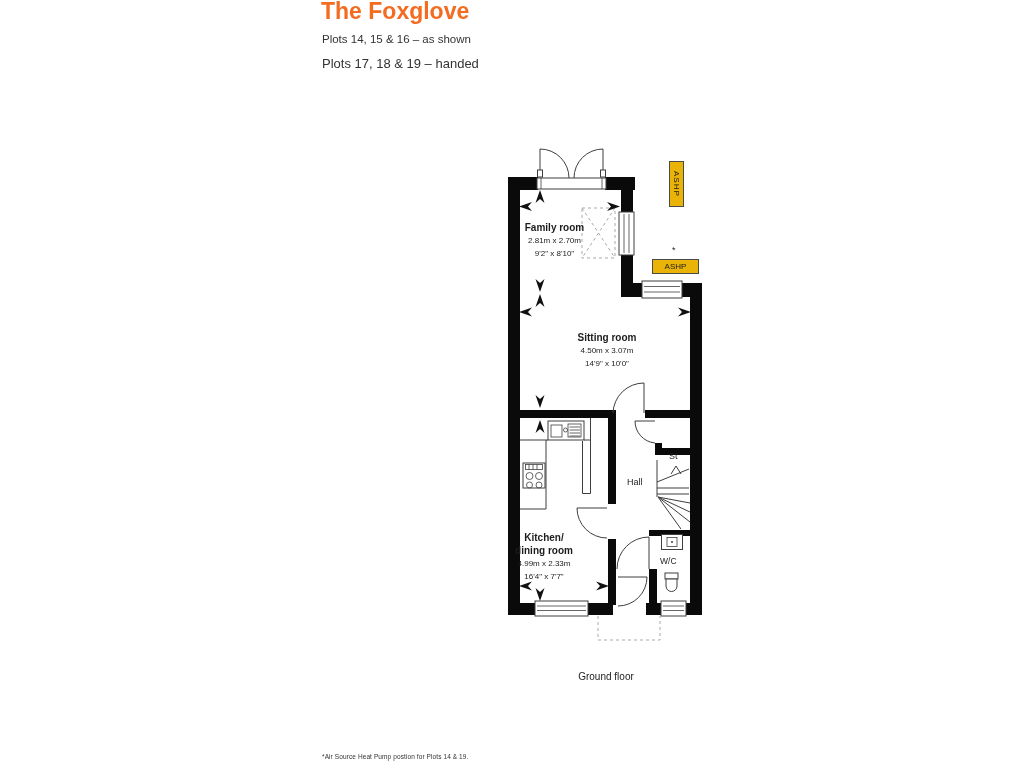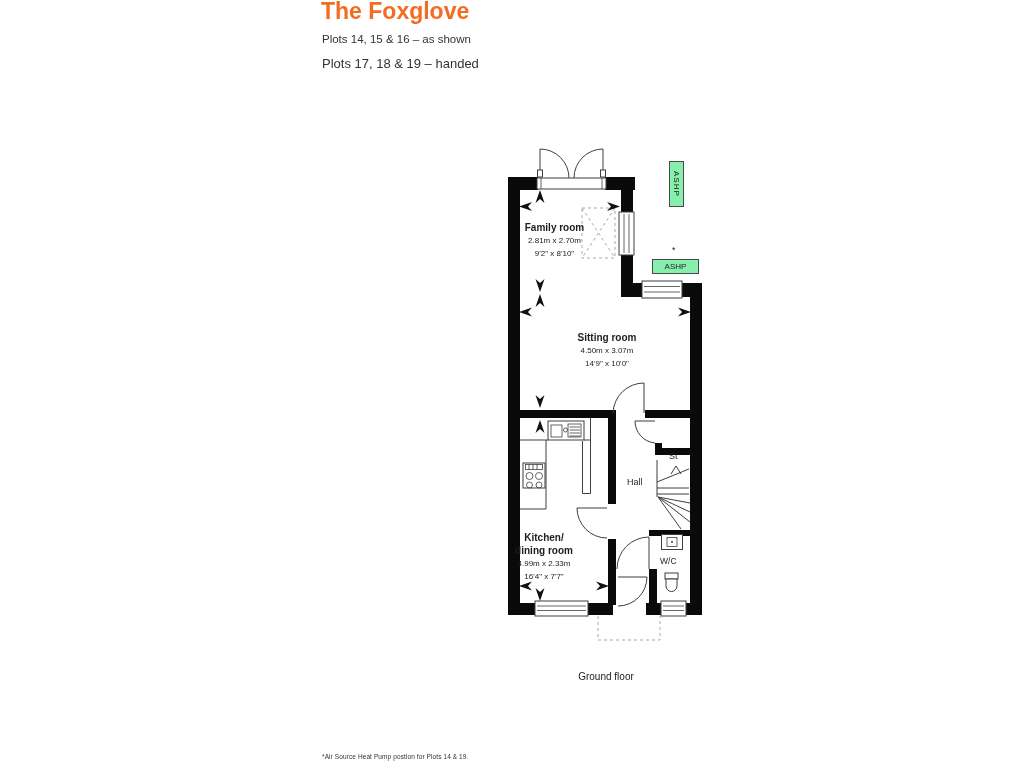--- a/index.html
+++ b/index.html
@@ -19,21 +19,21 @@
   .wall{fill:var(--wall);stroke:none}
   .thin{stroke:var(--line);stroke-width:1;fill:none}
   .sym{stroke:var(--line);stroke-width:1;fill:#fff}
   .symline{stroke:var(--line);stroke-width:0.8;fill:none}
   .dash{stroke:var(--dashc);stroke-width:1;fill:none;stroke-dasharray:3 3}
   .arrow{fill:#111;stroke:none}
   
   .room-label{text-align:center;line-height:13px;font-size:8px;color:#1c1c1c}
   .room-label .room-name{font-weight:bold;font-size:10px}
   .small-label{font-size:9px;color:#1c1c1c}
-  .ashp-box{border:1px solid #4a4a4a;background:#86efac;display:flex;align-items:center;justify-content:center;font-size:8px;color:#1c1c1c}
+  .ashp-box{border:1px solid #4a4a4a;background:#eab308;display:flex;align-items:center;justify-content:center;font-size:8px;color:#1c1c1c}
   .ashp-vert{writing-mode:vertical-rl;text-orientation:mixed;letter-spacing:1px}
   .asterisk{font-size:9px;color:#1c1c1c}
   .caption{left:556px;top:671px;width:100px;text-align:center;font-size:10px;color:#222}
   .footnote{left:322px;top:753px;font-size:6.5px;color:#333;letter-spacing:0.1px}
 </style>
 </head>
 <body>
 
 <div class="abs title">The Foxglove</div>
 <div class="abs sub1">Plots 14, 15 &amp; 16 – as shown</div>

